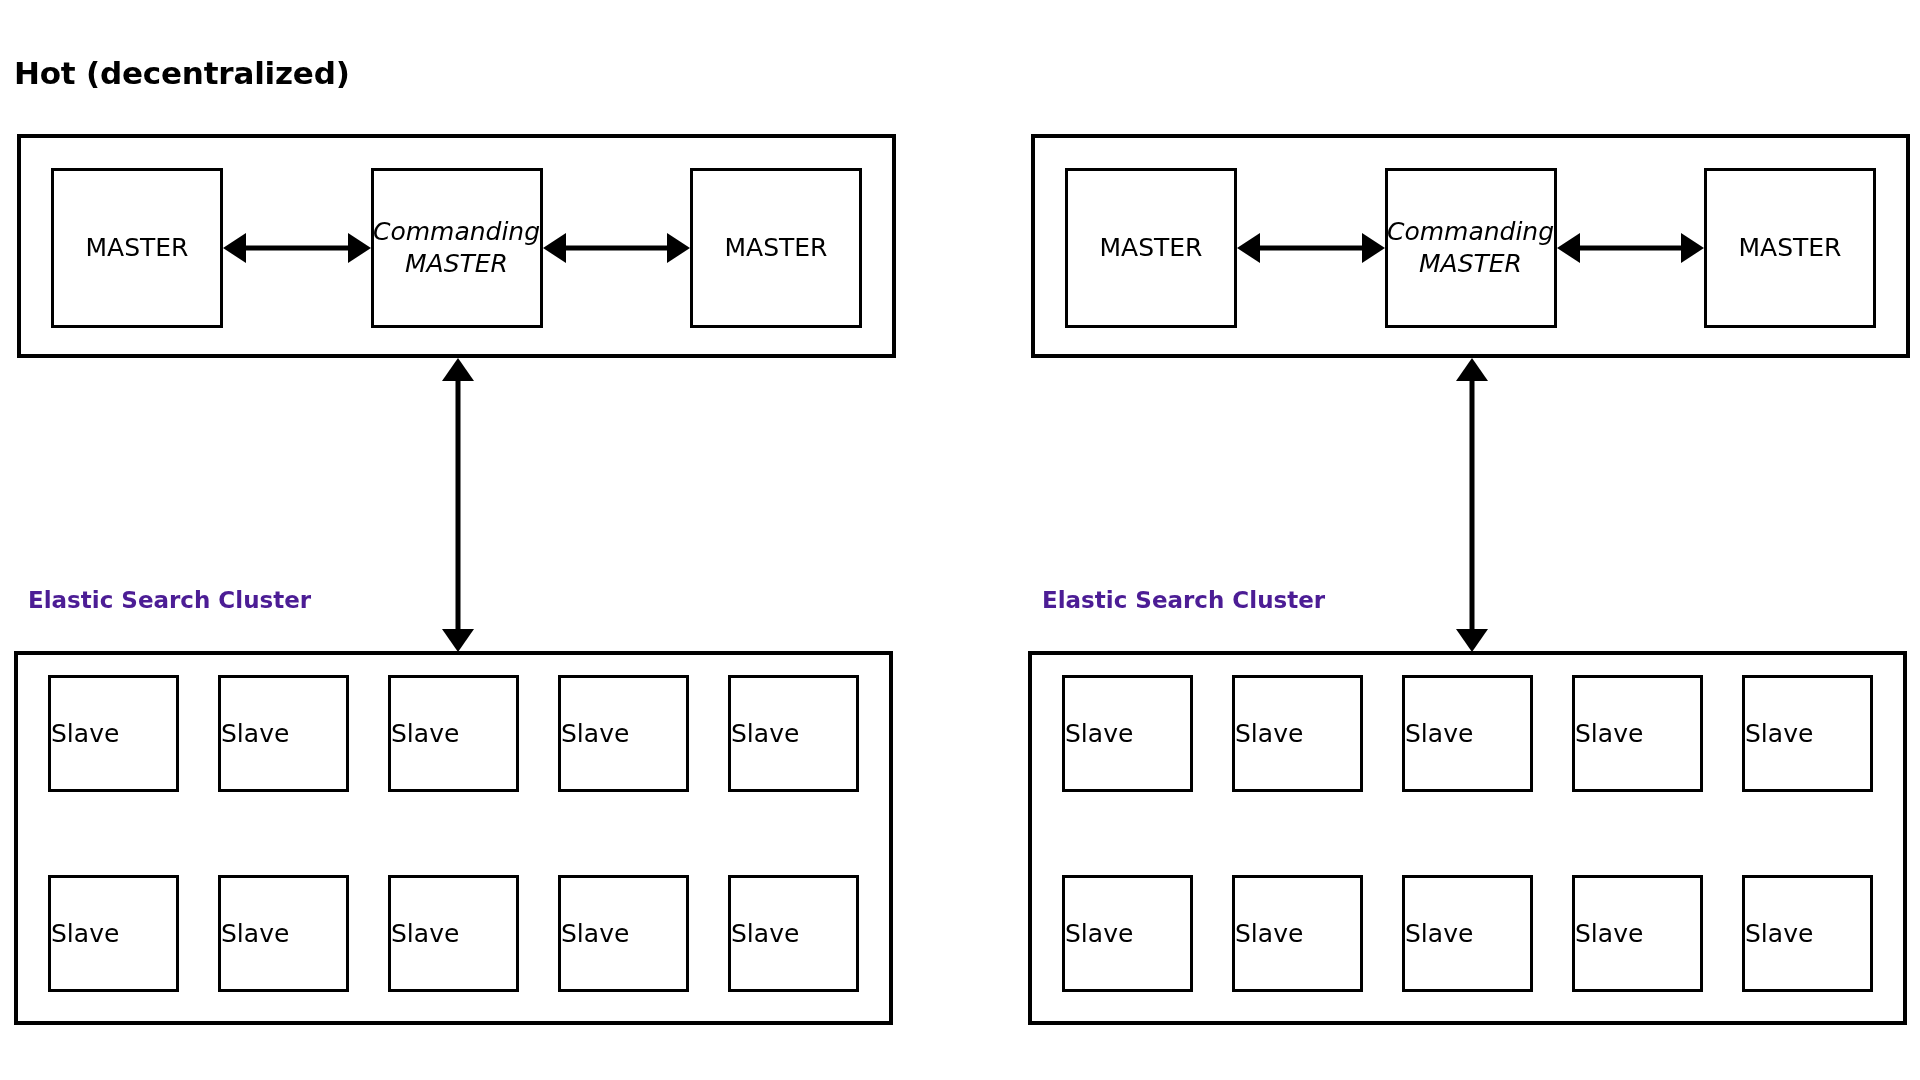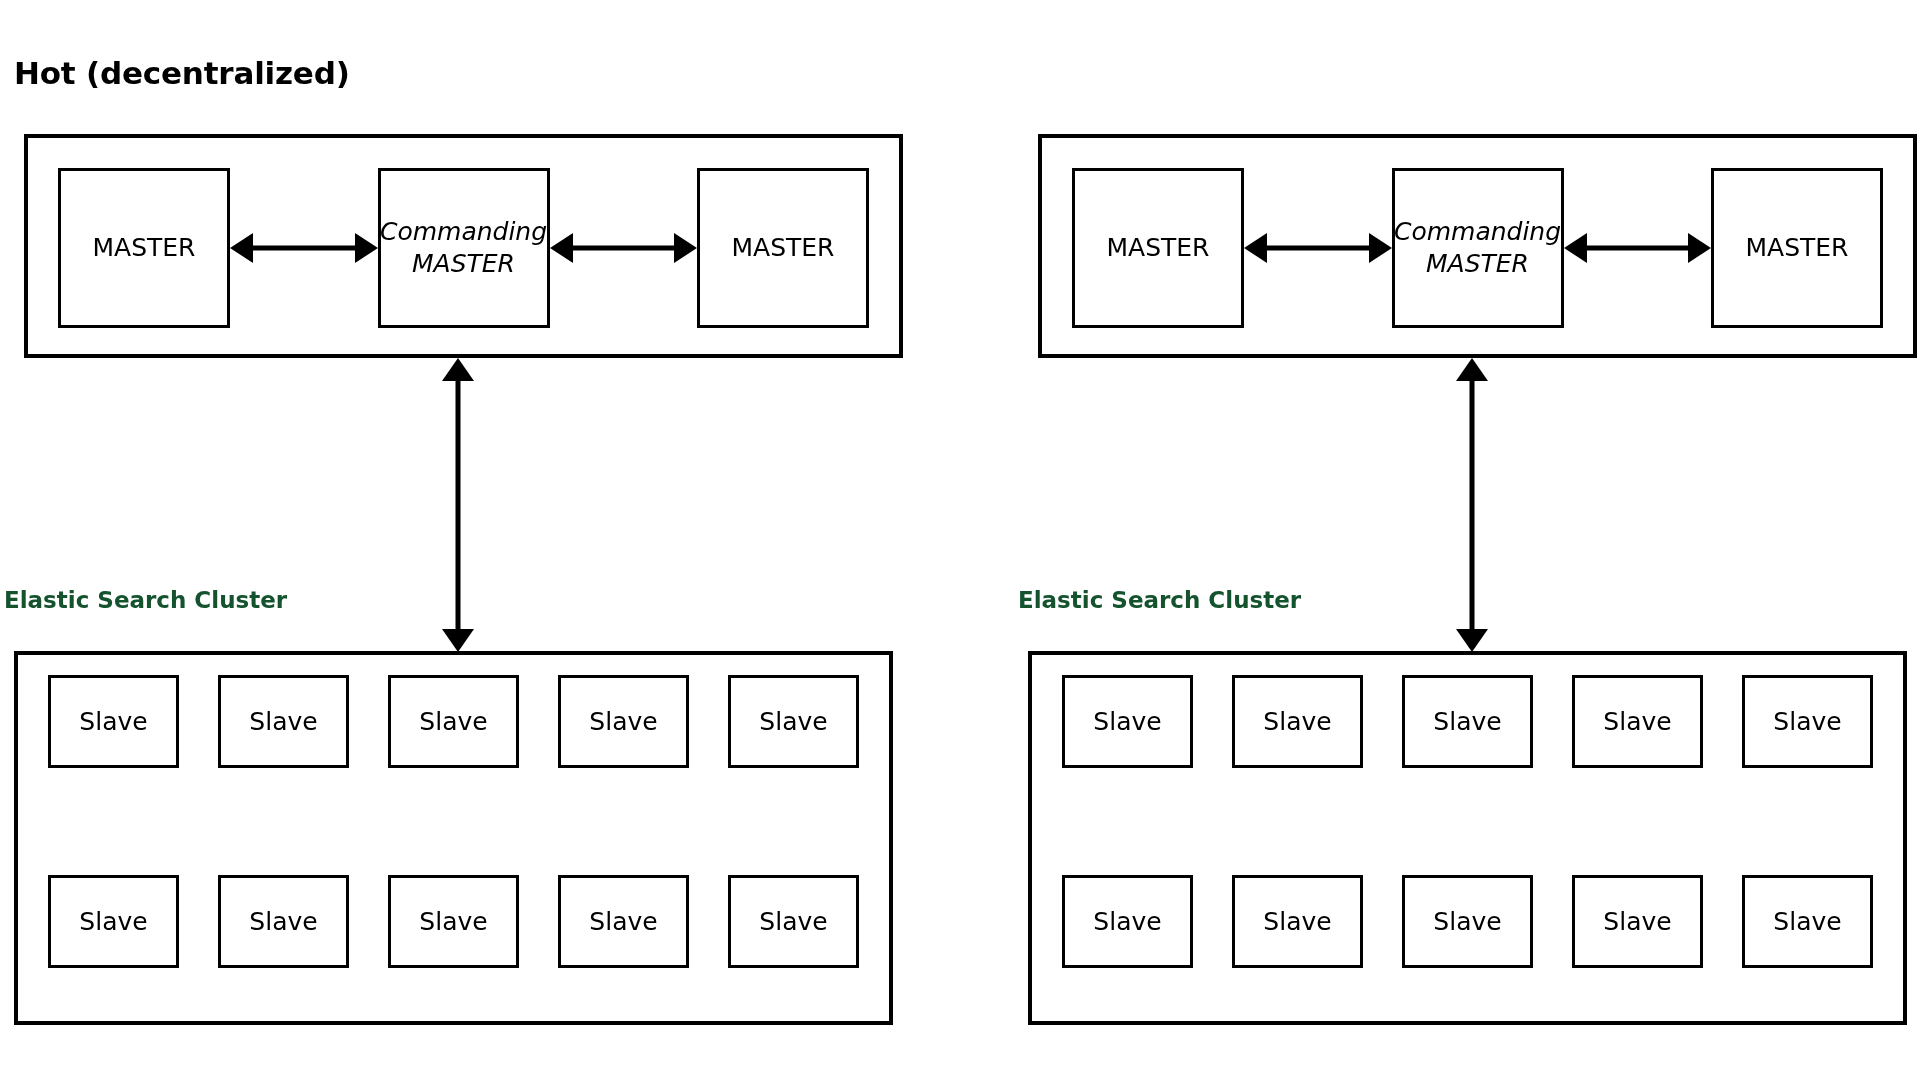--- a/index.html
+++ b/index.html
@@ -37,21 +37,21 @@
     font-weight: 700;
     color: #000000;
     letter-spacing: -0.2px;
     white-space: nowrap;
   }
 
   
   .master-container {
     position: absolute;
     top: 127px;
-    left: 24px;
+    left: 17px;
     width: 879px;
     height: 224px;
     border: 4px solid #000000;
     background: #ffffff;
   }
   .master-row {
     position: absolute;
     top: 30px;
     left: 0;
     width: 100%;
@@ -137,24 +137,24 @@
     border-right: 16px solid transparent;
     transform: translateX(-50%);
   }
   .v-arrow .head.up   { top: 0;    border-bottom: 23px solid #000000; }
   .v-arrow .head.down { bottom: 0; border-top: 23px solid #000000; }
 
   
   .cluster-label {
     position: absolute;
     top: 580px;
-    left: 4px;
+    left: 28px;
     font-size: 23px;
     font-weight: 600;
-    color: #14532d;
+    color: #4c1d95;
     white-space: nowrap;
   }
   .cluster-container {
     position: absolute;
     top: 644px;
     left: 14px;
     width: 879px;
     height: 374px;
     border: 4px solid #000000;
     background: #ffffff;
@@ -169,26 +169,26 @@
   }
   .slave-row {
     display: flex;
     justify-content: space-between;
     height: 117px;
     flex: 0 0 auto;
   }
   .slave-row.second { margin-top: 83px; }
   .slave-box {
     width: 131px;
-    height: 93px;
+    height: 117px;
     border: 3px solid #000000;
     background: #ffffff;
     display: flex;
     align-items: center;
-    justify-content: center;
+    justify-content: flex-start;
   }
   .slave-label {
     font-size: 25px;
     color: #000000;
     white-space: nowrap;
   }
 </style>
 </head>
 <body>
 

